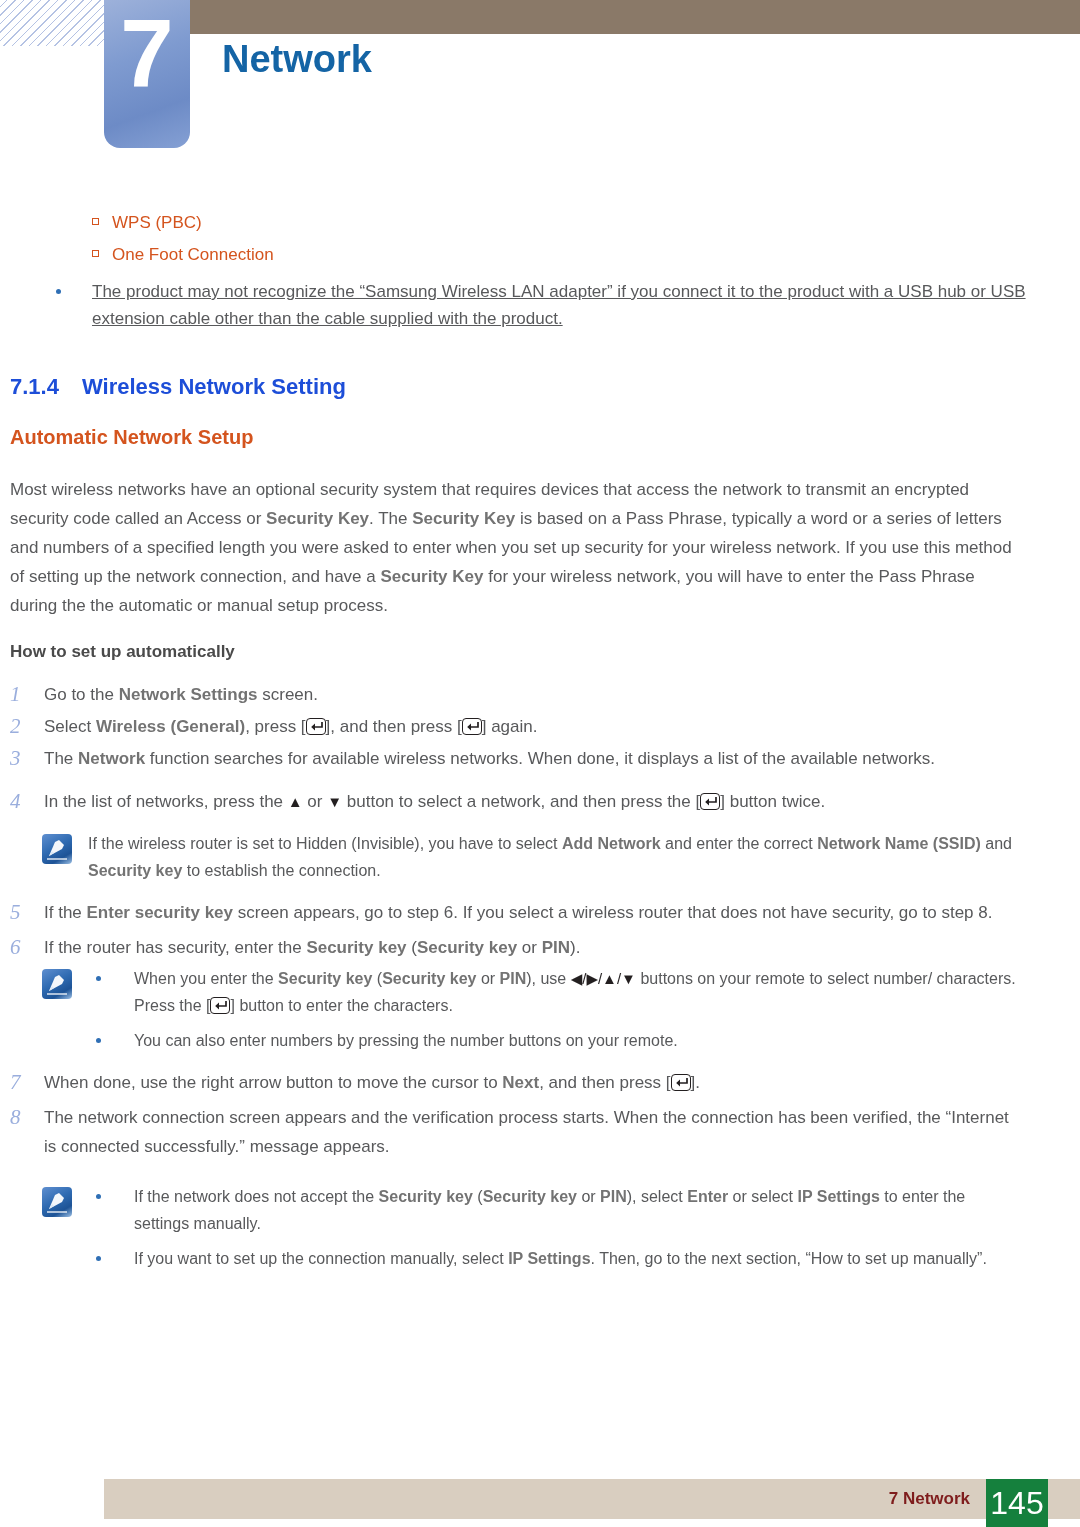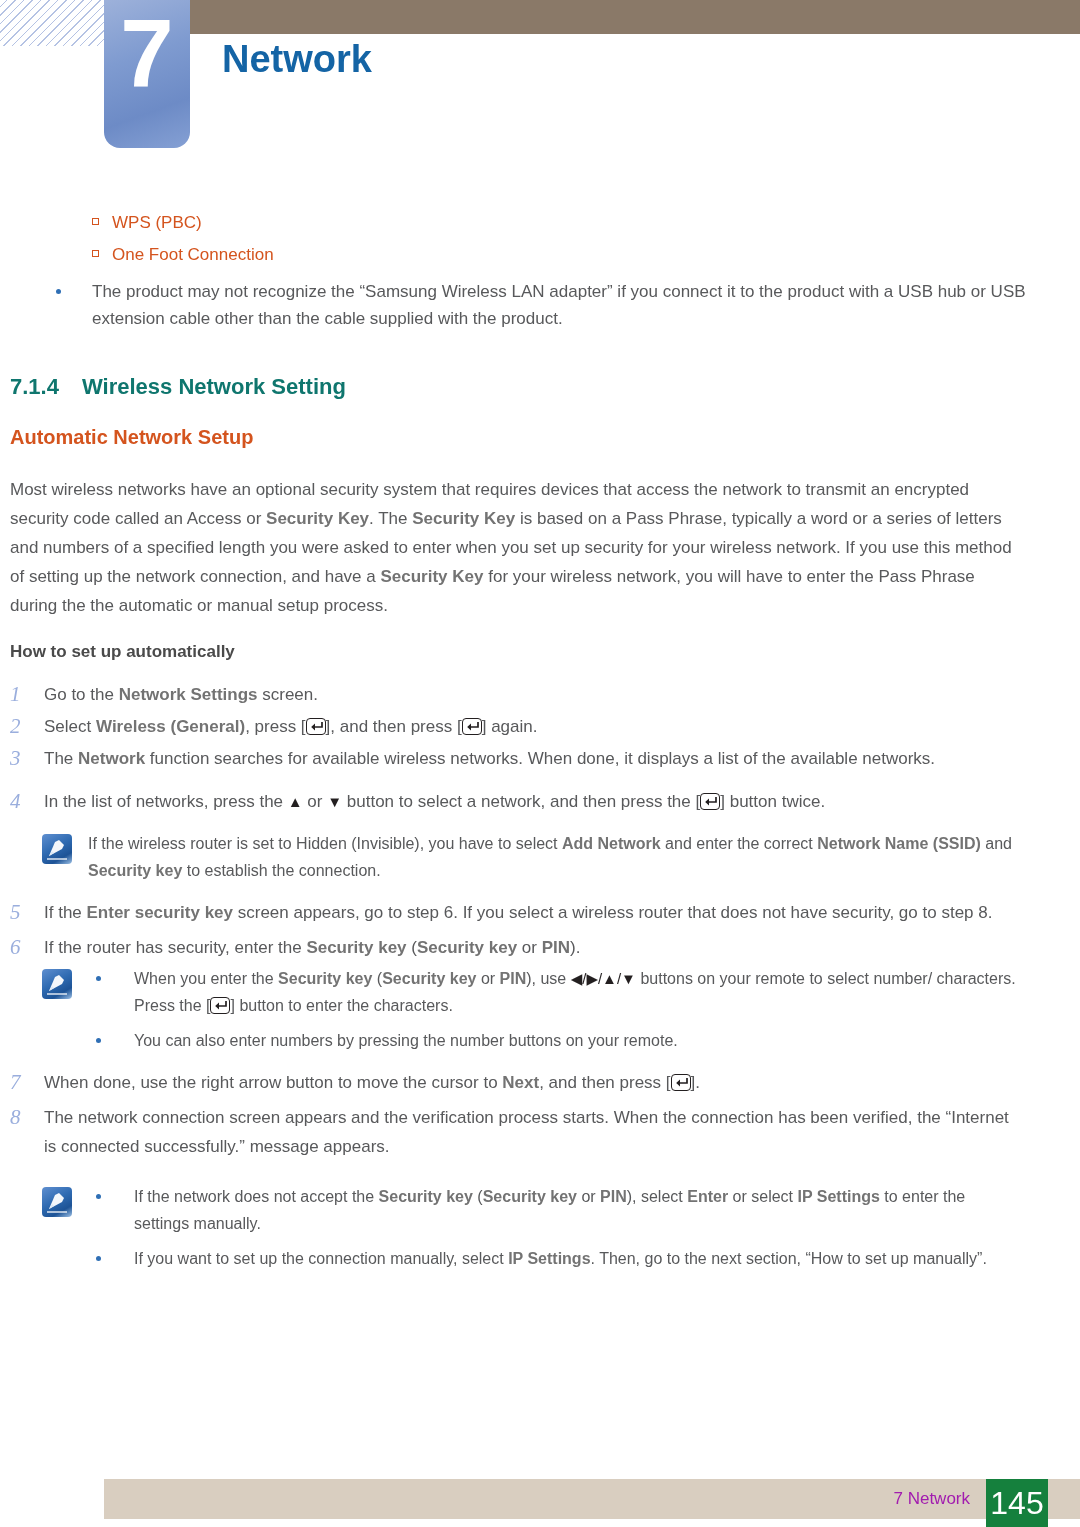--- a/index.html
+++ b/index.html
@@ -118,21 +118,21 @@
     top: 11px;
     width: 5px;
     height: 5px;
     border-radius: 50%;
     background: #2f6fb5;
   }
 
   .section-heading {
     font-size: 22px;
     font-weight: 700;
-    color: #0f766e;
+    color: #1d4ed8;
     padding-left: 0;
   }
   .section-heading .num {
     display: inline-block;
     width: 72px;
   }
   .sub-heading {
     font-size: 20px;
     font-weight: 700;
     color: #d4541e;
@@ -244,22 +244,22 @@
     top: 0;
     width: 100%;
     height: 40px;
     background: #d9cec0;
   }
   .footer-label {
     position: absolute;
     right: 110px;
     top: 10px;
     font-size: 17px;
-    font-weight: 400;
-    color: #a21caf;
+    font-weight: 700;
+    color: #7f1d1d;
   }
   .footer-page {
     position: absolute;
     right: 32px;
     top: 0;
     width: 62px;
     height: 48px;
     background: #15803d;
     color: #ffffff;
     font-size: 32px;
@@ -286,21 +286,21 @@
     <div class="sq-item">
       <span class="sq-marker"></span>
       <span>WPS (PBC)</span>
     </div>
     <div class="sq-item">
       <span class="sq-marker"></span>
       <span>One Foot Connection</span>
     </div>
   </div>
 
-  <div class="dot-item" style="margin-top:8px;">
+  <div class="dot-item" style="margin-top:8px;text-decoration:underline;">
     <span class="dot-marker"></span>
     <span>The product may not recognize the “Samsung Wireless LAN adapter” if you connect it to the product with a USB hub or USB extension cable other than the cable supplied with the product.</span>
   </div>
 
   <div class="section-heading" style="margin-top:42px; padding-left:10px;">
     <span class="num">7.1.4</span><span>Wireless Network Setting</span>
   </div>
 
   <div class="sub-heading" style="margin-top:26px; padding-left:10px;">Automatic Network Setup</div>
 

